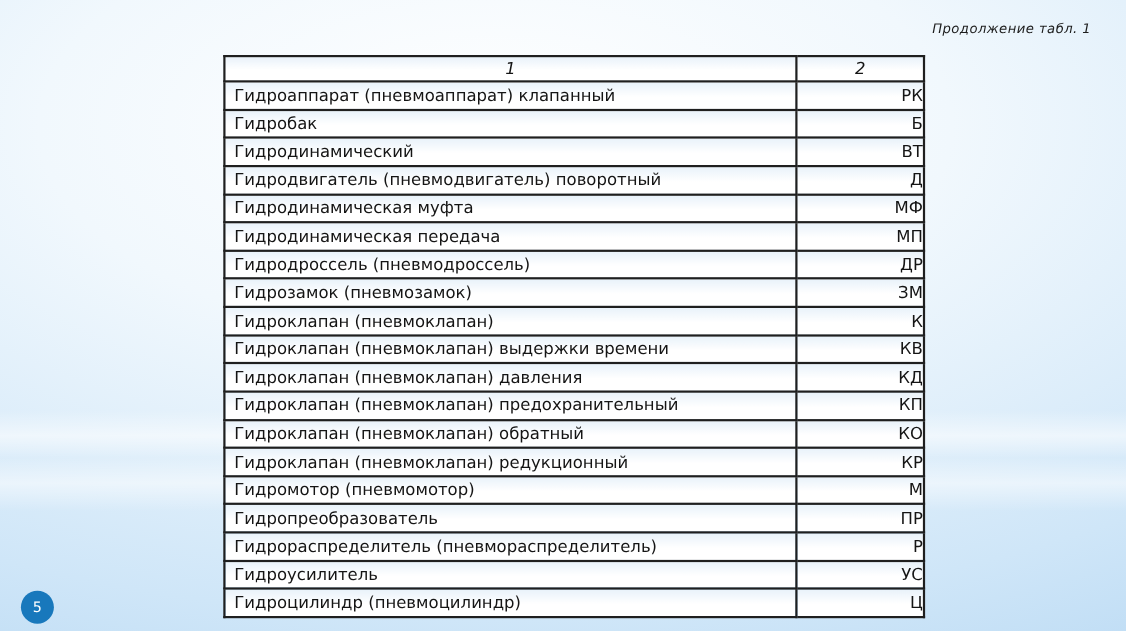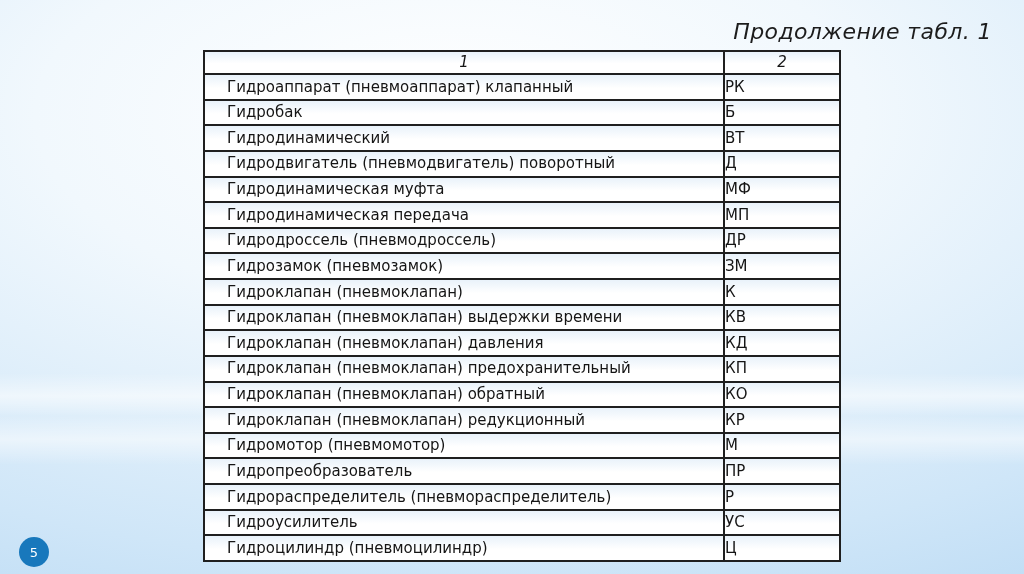--- a/index.html
+++ b/index.html
@@ -19,21 +19,21 @@
         var(--background-center,#ffffff) 0%,
         #f1f8fd 30%,
         #cfe6f8 68%,
         var(--background-edge,#aed3f1) 100%);
   }
 
   .caption {
     position:absolute;
     top:19px; right:32px;
     font-style:italic;
-    font-size:22px;
+    font-size:12px;
     font-weight:500;
     letter-spacing:.4px;
     color:#1c1c1c;
   }
 
   table.equip {
     position:absolute;
     left:203px; top:50px;
     width:636px; height:512px;
     border-collapse:collapse;
@@ -48,22 +48,22 @@
     line-height:1.1;
     height:23px;
     white-space:nowrap;
     overflow:hidden;
   }
   table.equip th {
     font-style:italic;
     font-weight:500;
     text-align:center;
   }
-  table.equip td.c1 { text-align:left; padding-left:22px; }
-  table.equip td.c2 { text-align:left; }
+  table.equip td.c1 { text-align:left; padding-left:8px; }
+  table.equip td.c2 { text-align:right; }
 
   .badge {
     position:absolute;
     left:19px; top:537px;
     width:30px; height:30px;
     border-radius:50%;
     background:var(--badge,#1878bc);
     color:var(--badge-text,#ffffff);
     display:flex; align-items:center; justify-content:center;
     font-size:13px;

